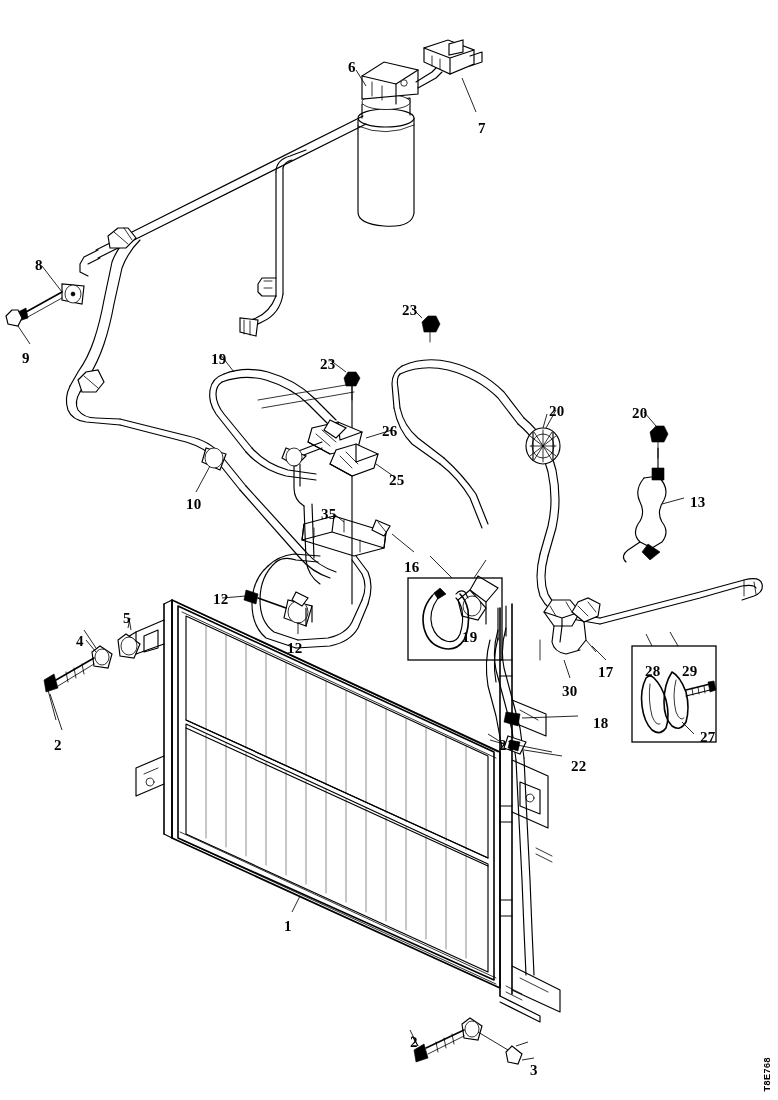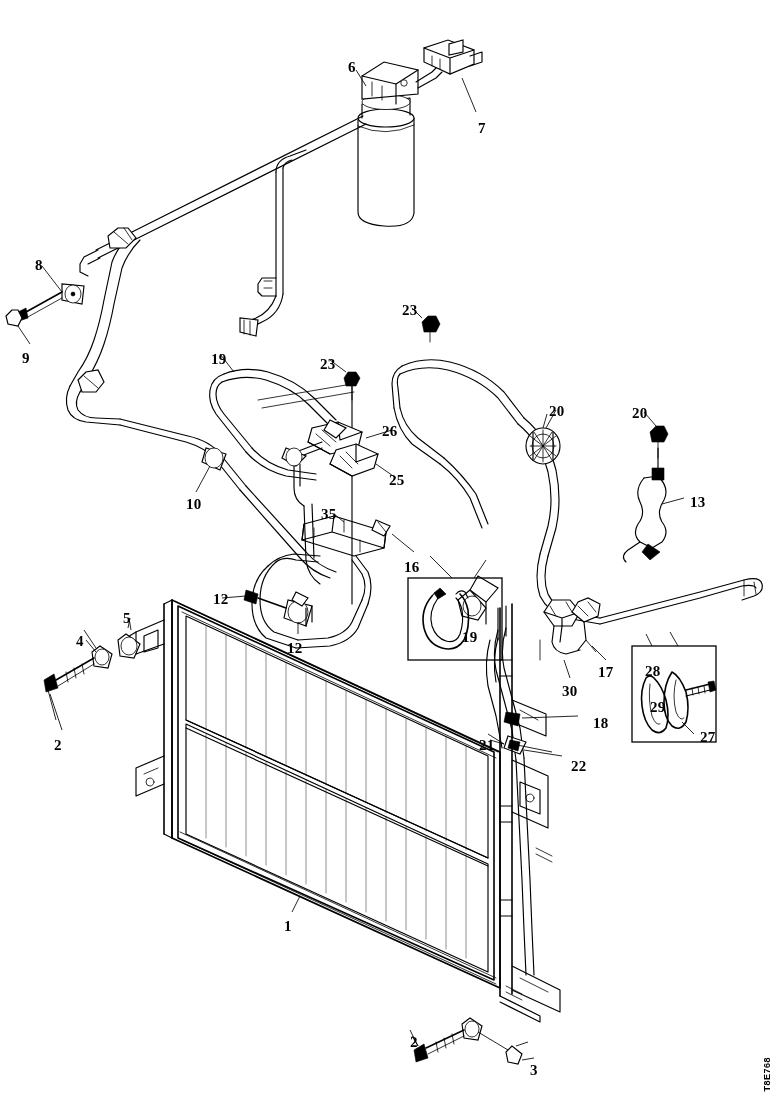--- a/index.html
+++ b/index.html
@@ -474,27 +474,27 @@
   <div class="lbl" style="left:287px;top:641px;">12</div>
   <div class="lbl" style="left:213px;top:592px;">12</div>
   <div class="lbl" style="left:690px;top:495px;">13</div>
   <div class="lbl" style="left:632px;top:406px;">20</div>
   <div class="lbl" style="left:211px;top:352px;">19</div>
   <div class="lbl" style="left:404px;top:551px;margin-top:9px;">16</div>
   <div class="lbl" style="left:598px;top:665px;">17</div>
   <div class="lbl" style="left:569px;top:716px;margin-left:24px;">18</div>
   <div class="lbl" style="left:462px;top:630px;">19</div>
   <div class="lbl" style="left:549px;top:404px;">20</div>
-  <div class="lbl" style="left:479px;top:738px;">21</div>
+  <div class="lbl" style="left:479px;top:738px;padding-left:20px;">21</div>
   <div class="lbl" style="left:571px;top:759px;">22</div>
   <div class="lbl" style="left:402px;top:303px;">23</div>
   <div class="lbl" style="left:321px;top:507px;">35</div>
   <div class="lbl" style="left:389px;top:473px;text-align:right;">25</div>
   <div class="lbl" style="left:382px;top:424px;">26</div>
   <div class="lbl" style="left:700px;top:730px;">27</div>
   <div class="lbl" style="left:645px;top:664px;text-align:right;">28</div>
-  <div class="lbl" style="left:650px;top:664px;margin-top:36px;">29</div>
+  <div class="lbl" style="left:682px;top:664px;">29</div>
   <div class="lbl" style="left:562px;top:684px;">30</div>
   <div class="lbl" style="left:320px;top:357px;">23</div>
 
   <div class="dcode">T8E768</div>
 
 </div>
 
 </body></html>

